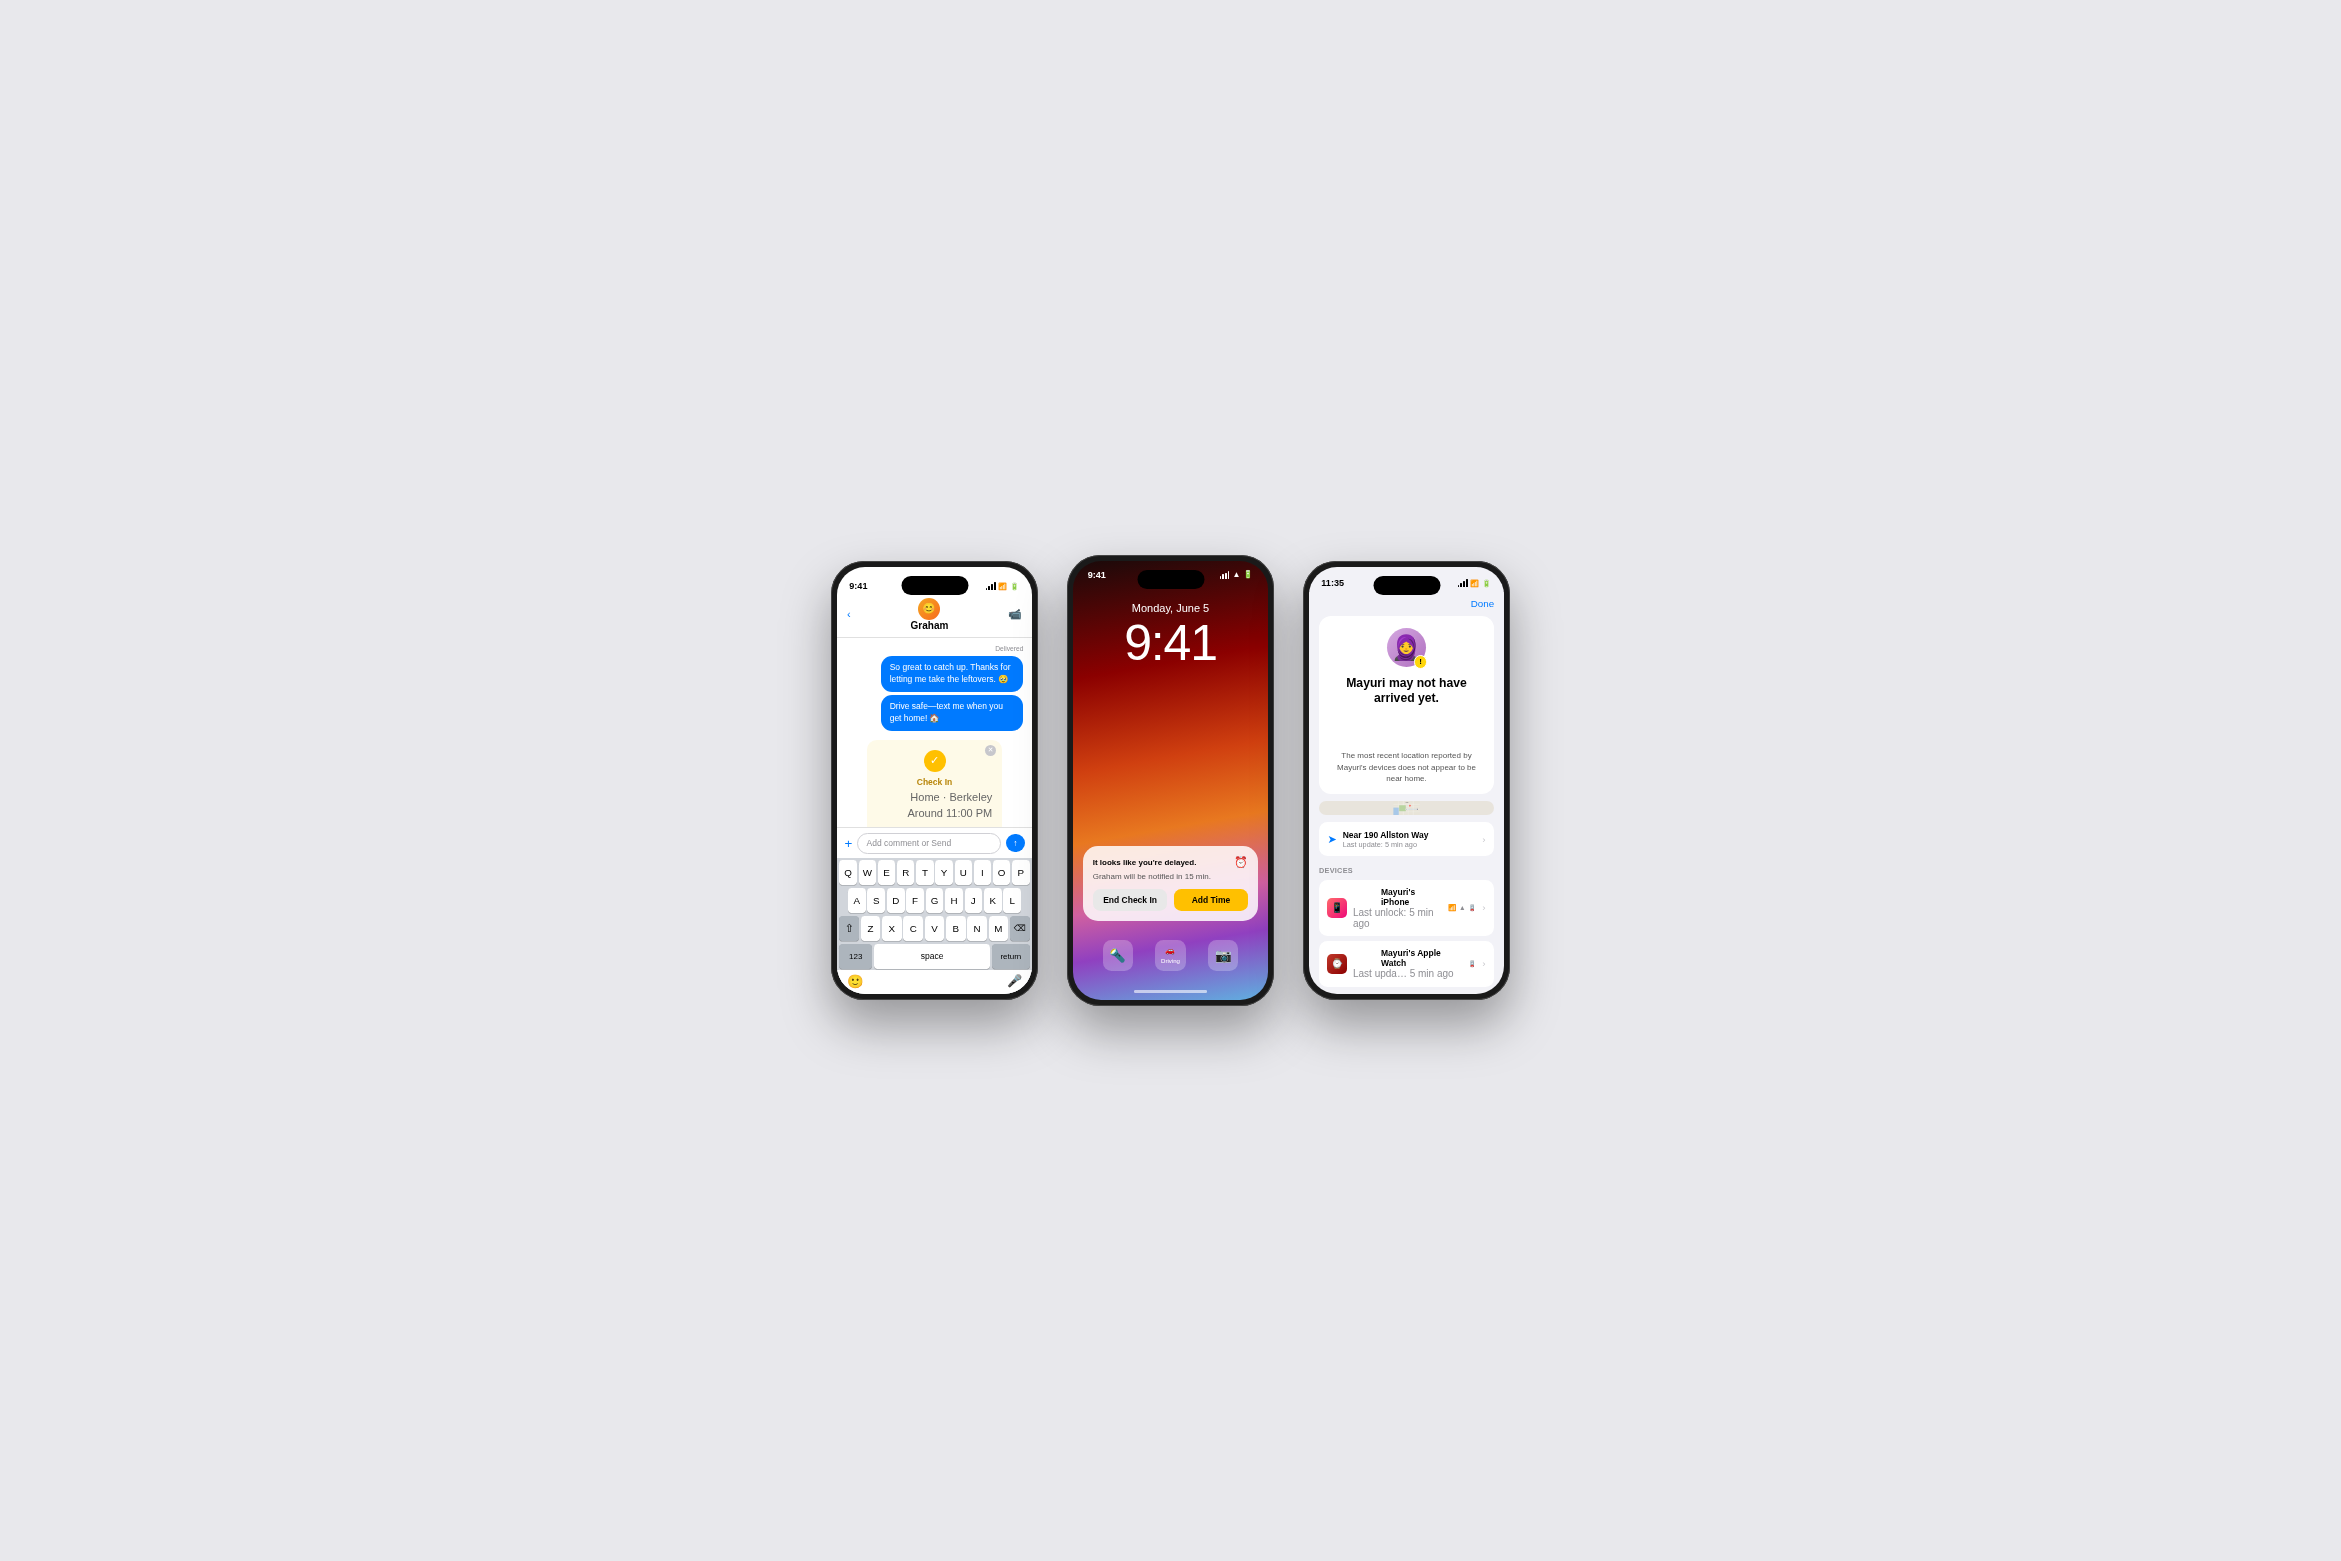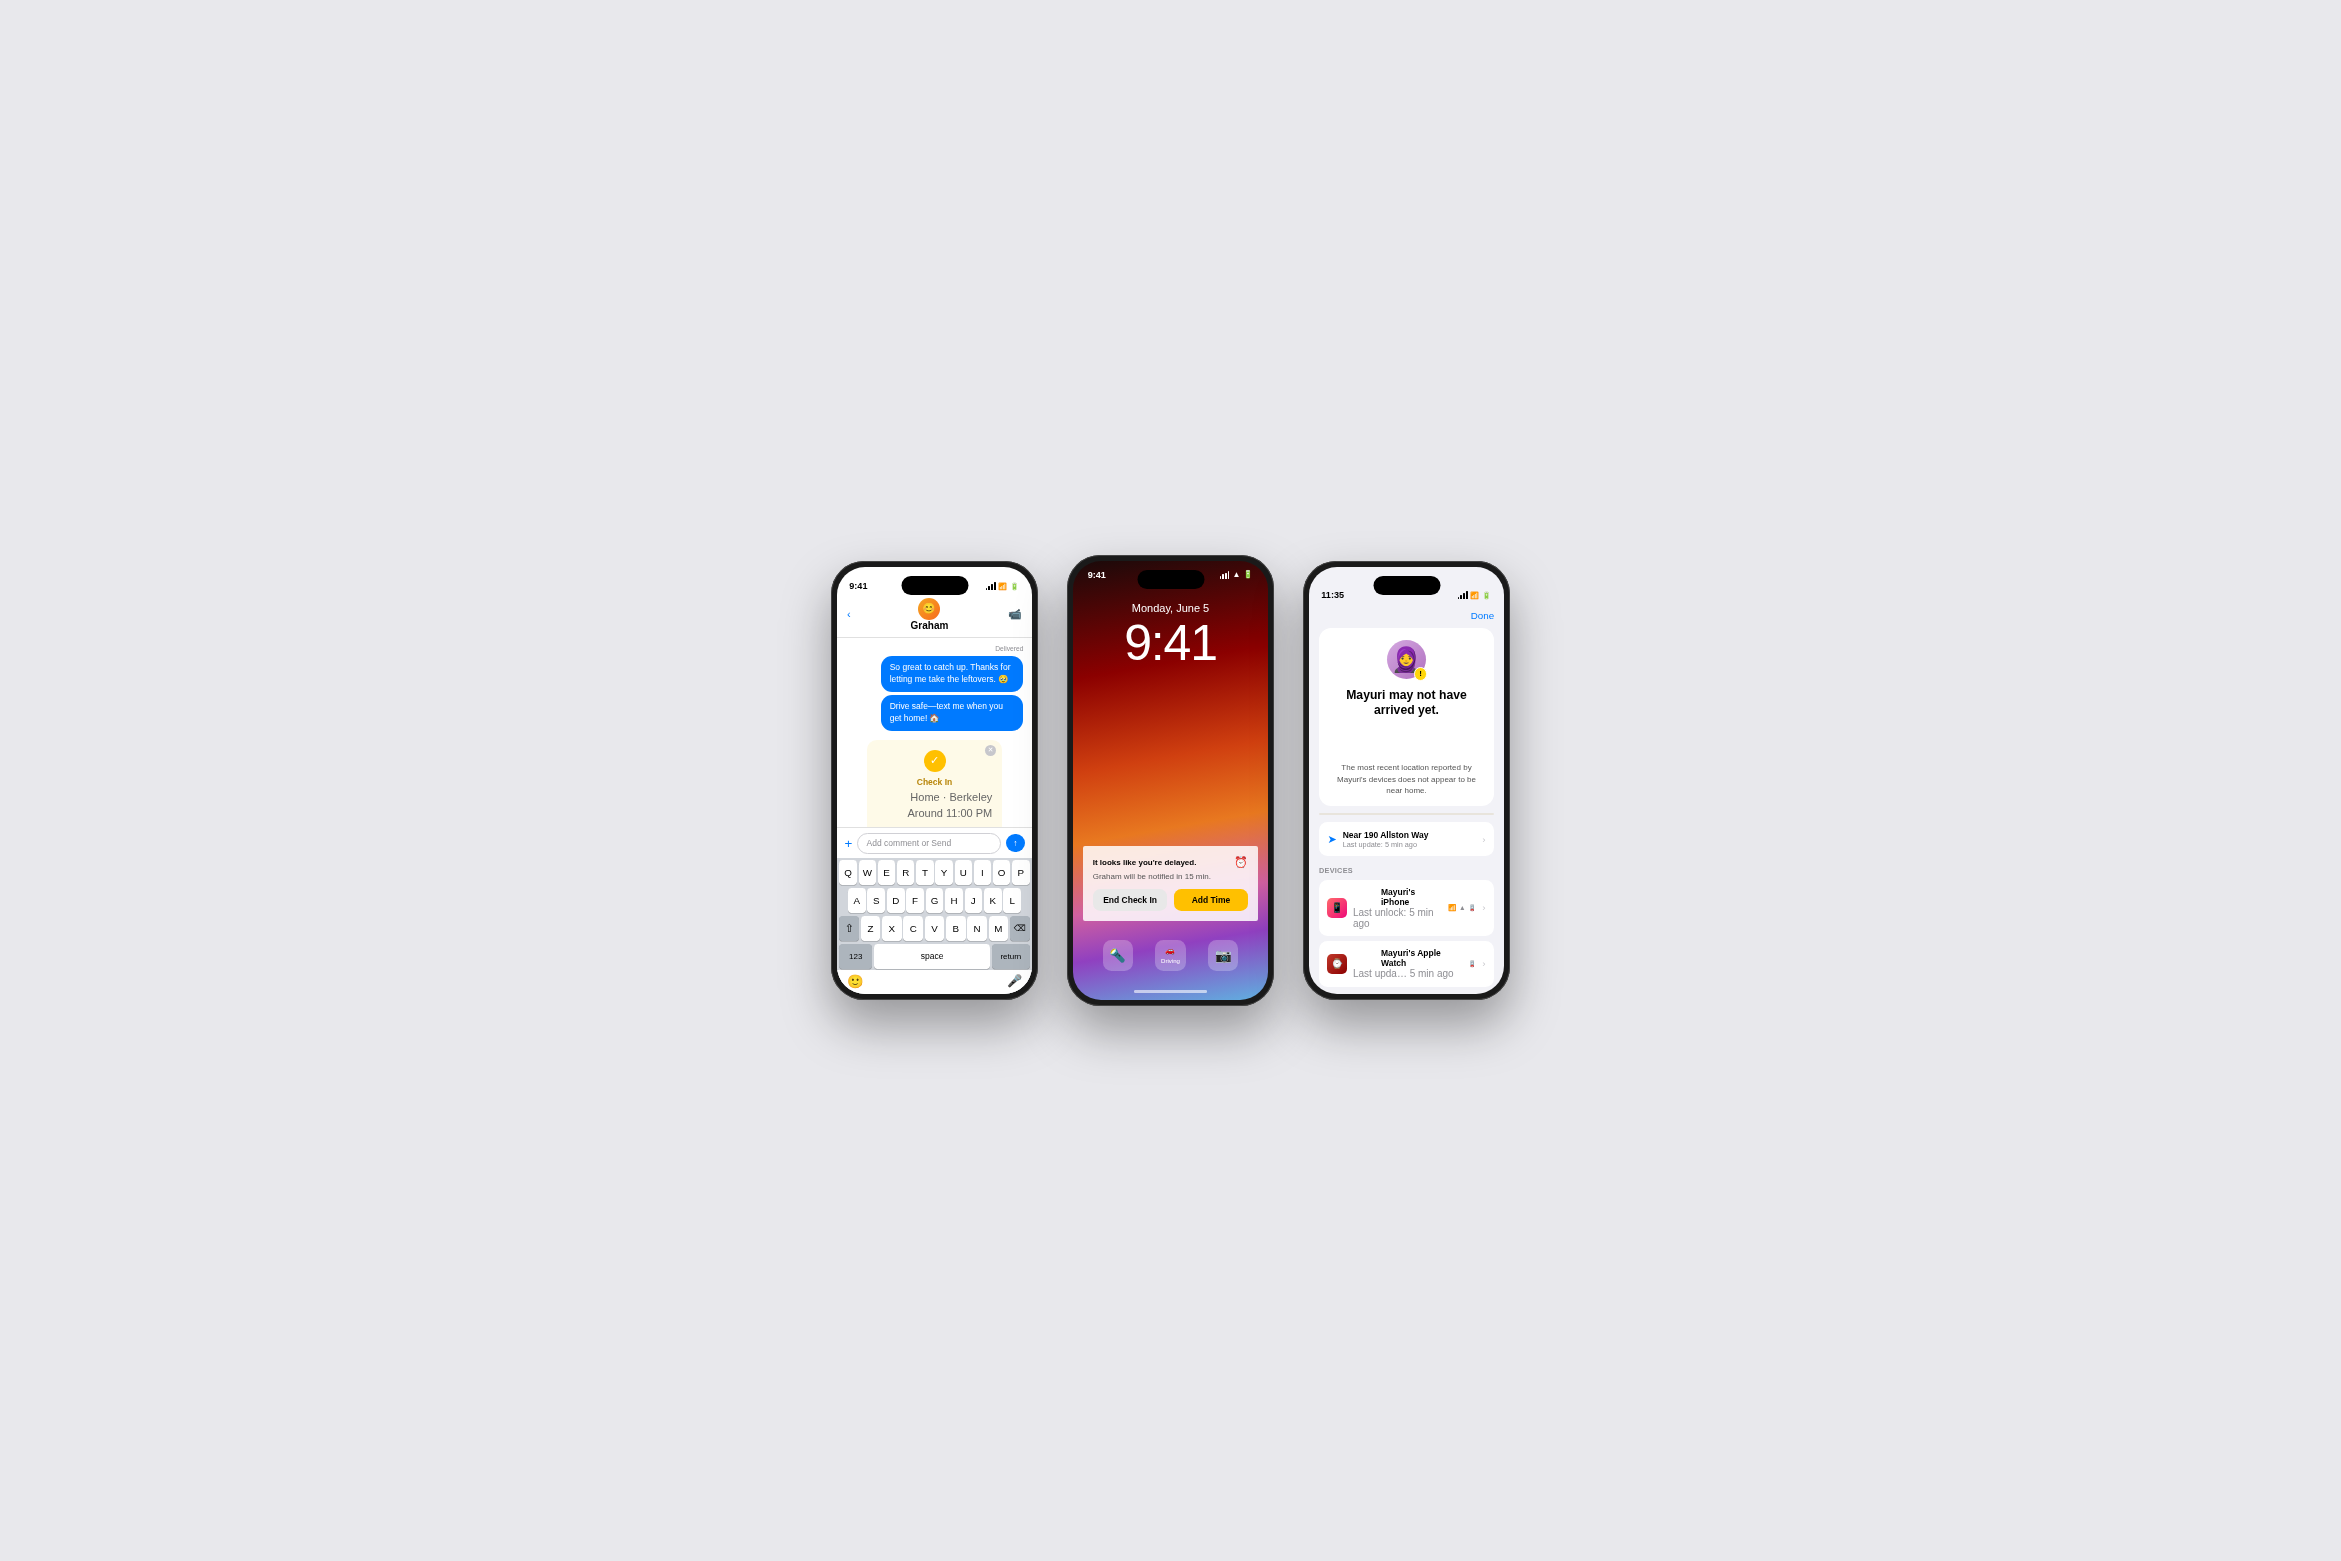--- a/index.html
+++ b/index.html
@@ -172,21 +172,21 @@
     }
     .ls-time-label { font-size: 9.1px; font-weight: 700; }
     .ls-icons { display: flex; gap: 3px; align-items: center; color: #fff; }
     .lockscreen-date { text-align: center; color: #fff; font-size: 11px; font-weight: 400; margin-top: 18.3px; }
     .lockscreen-clock { text-align: center; color: #fff; font-size: 50px; font-weight: 300; letter-spacing: -1.2px; line-height: 1; margin-top: 4.9px; }
     .lockscreen-middle { flex: 1; }
     .lockscreen-notification {
       margin: 0 9.8px 9.8px;
       background: rgba(255,255,255,0.85);
       backdrop-filter: blur(6.1px);
-      border-radius: 2px;
+      border-radius: 15px;
       padding: 9.8px;
     }
     .notif-header { display: flex; justify-content: space-between; align-items: center; margin-bottom: 3.7px; }
     .notif-title { font-size: 8px; font-weight: 700; color: #000; }
     .notif-clock-icon { font-size: 11px; }
     .notif-subtitle { font-size: 8px; color: #555; margin-bottom: 7.3px; }
     .notif-buttons { display: flex; gap: 6.1px; }
     .notif-btn {
       flex: 1; padding: 6.1px; border-radius: 7.3px; text-align: center;
       font-size: 8.5px; font-weight: 600; border: none; cursor: pointer;
@@ -205,21 +205,21 @@
     }
     .lockscreen-home-indicator {
       width: 73px; height: 2.4px; background: rgba(255,255,255,0.6);
       border-radius: 1.2px; margin: 0 auto 7.3px;
     }
 
     
     .checkin-screen { height: 100%; display: flex; flex-direction: column; background: #f2f2f7; }
     .checkin-screen-status {
       display: flex; justify-content: space-between; align-items: center;
-      padding: 8.5px 12.2px 3.7px; font-size: 8px; font-weight: 600; margin-top: 12px;
+      padding: 8.5px 12.2px 3.7px; font-size: 8px; font-weight: 600;
     }
     .checkin-header {
       background: #f2f2f7; padding: 6.1px 9.8px 7.3px;
       display: flex; justify-content: flex-end;
     }
     .done-btn { color: #007aff; font-size: 9.8px; font-weight: 400; }
     .checkin-alert-card {
       background: #fff; margin: 0 9.8px 7.3px; border-radius: 12.2px;
       padding: 12.2px 12.2px 9.8px; text-align: center;
     }

